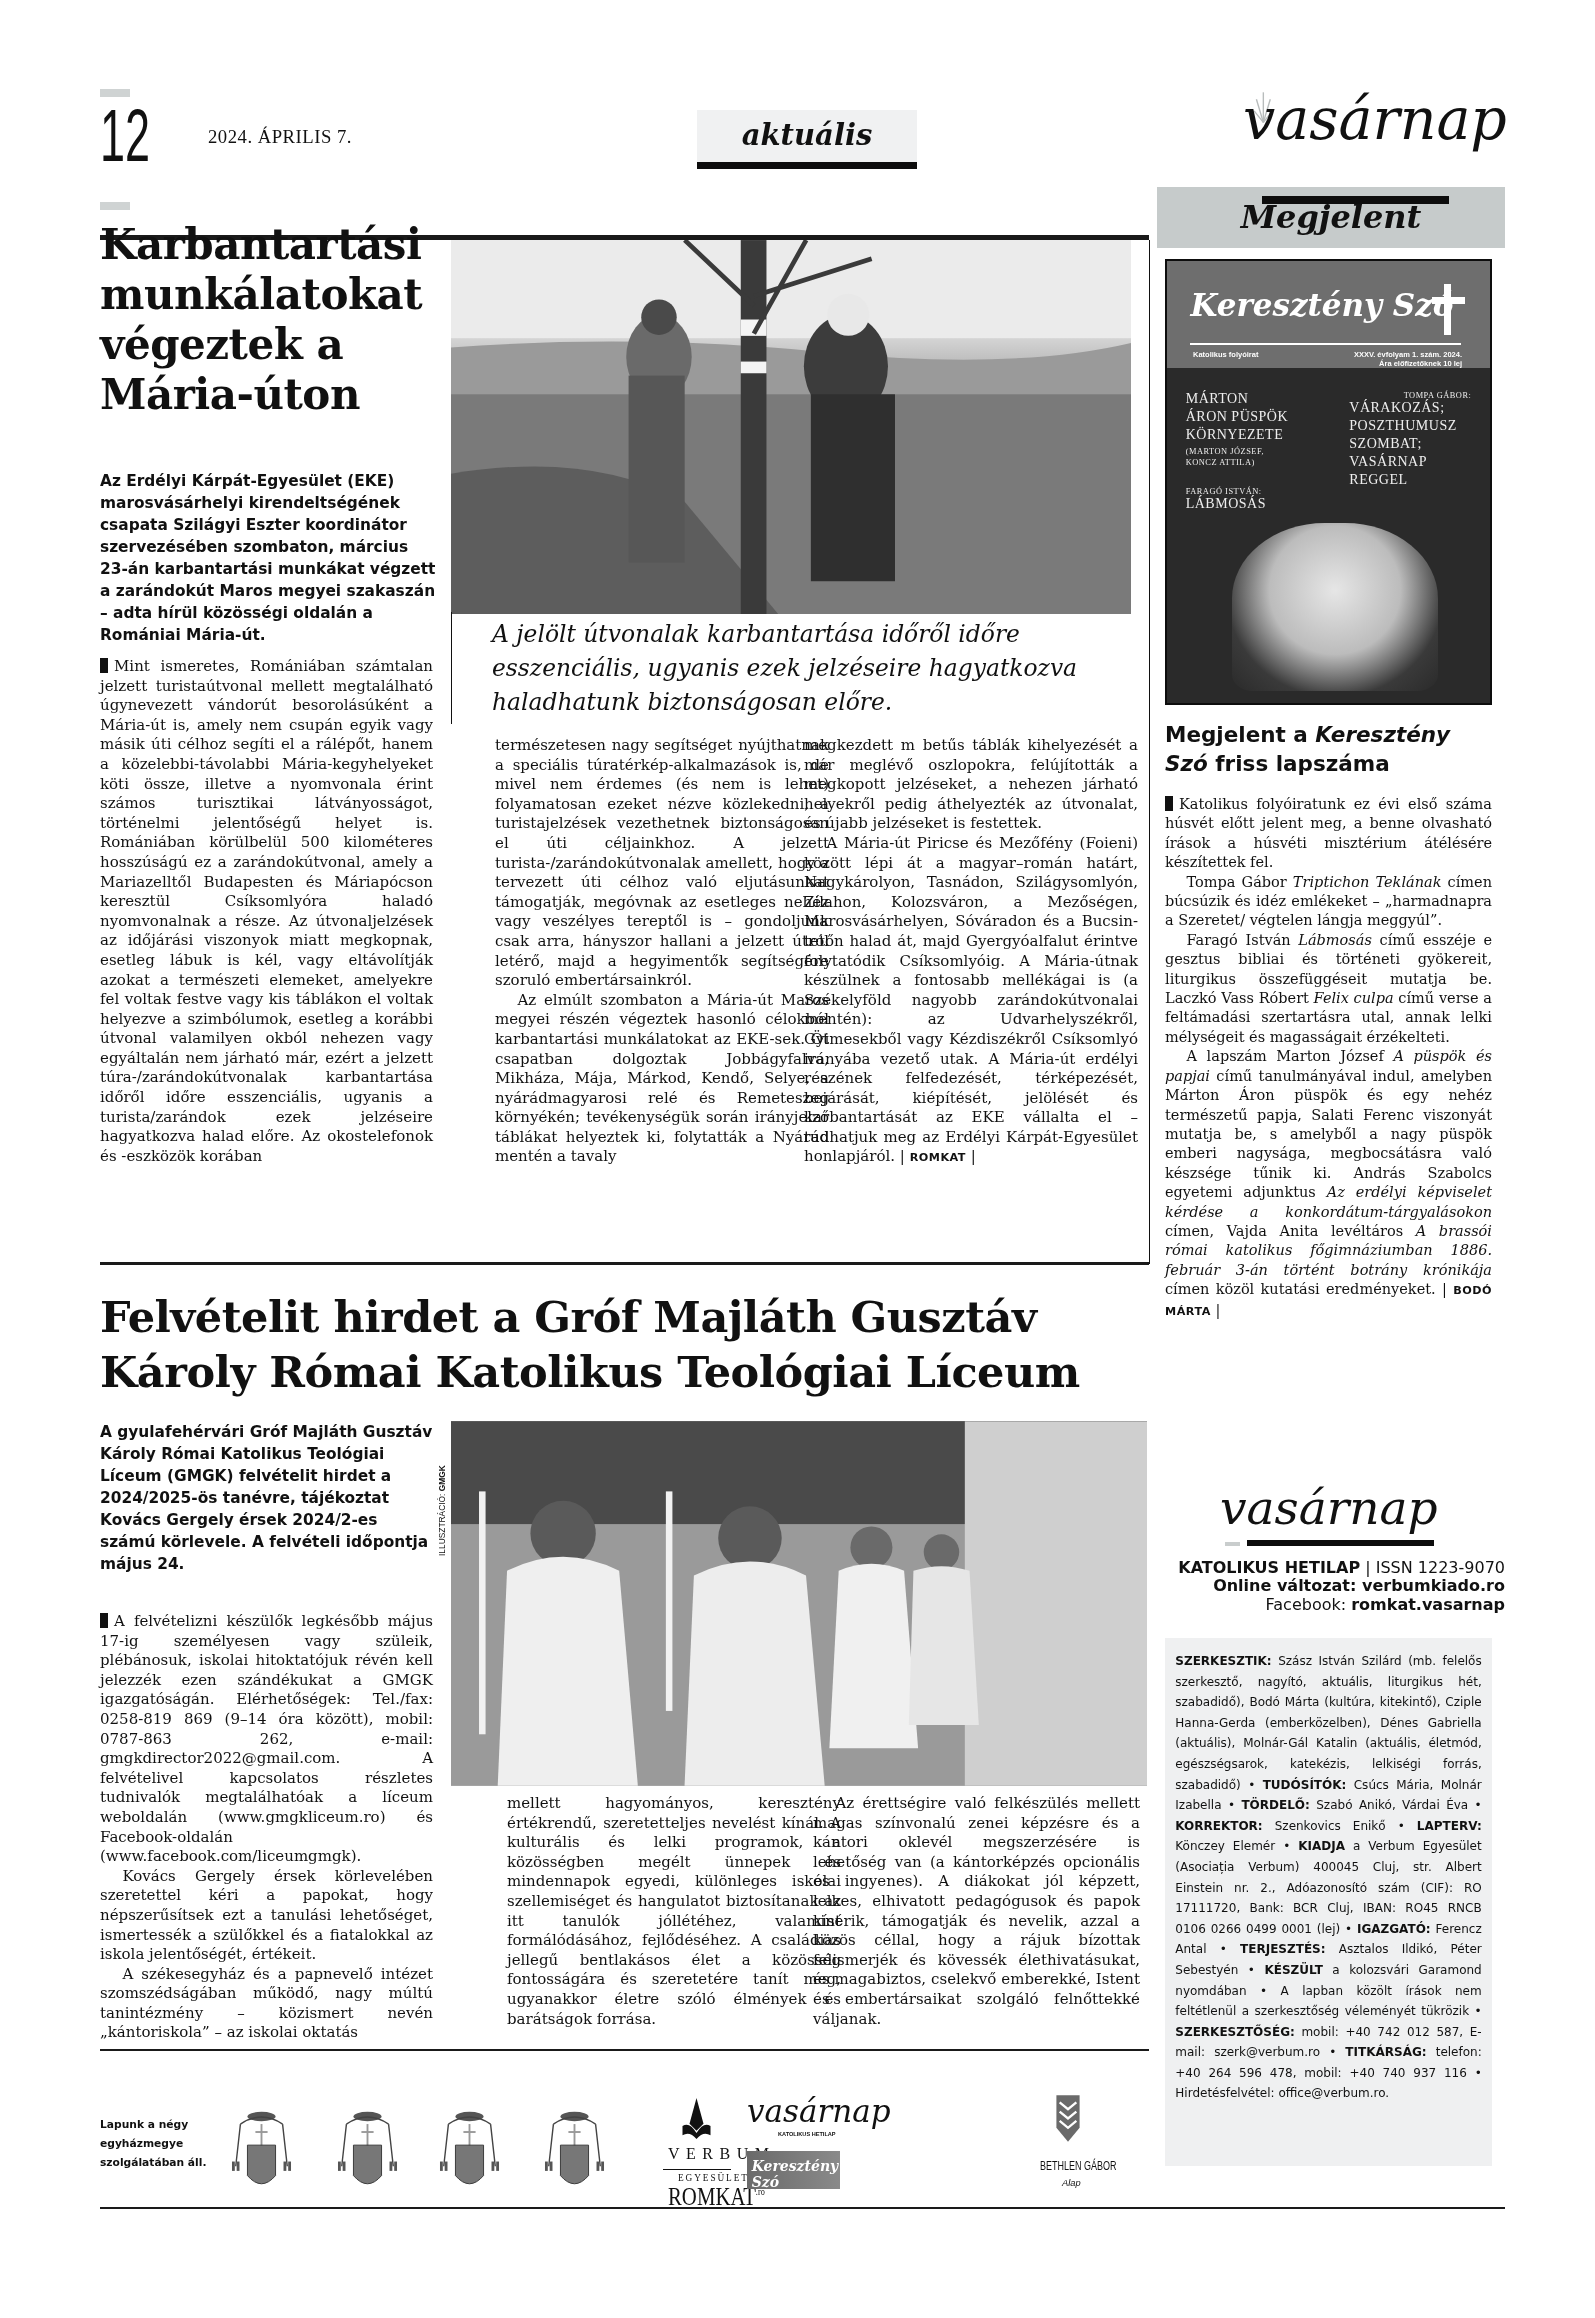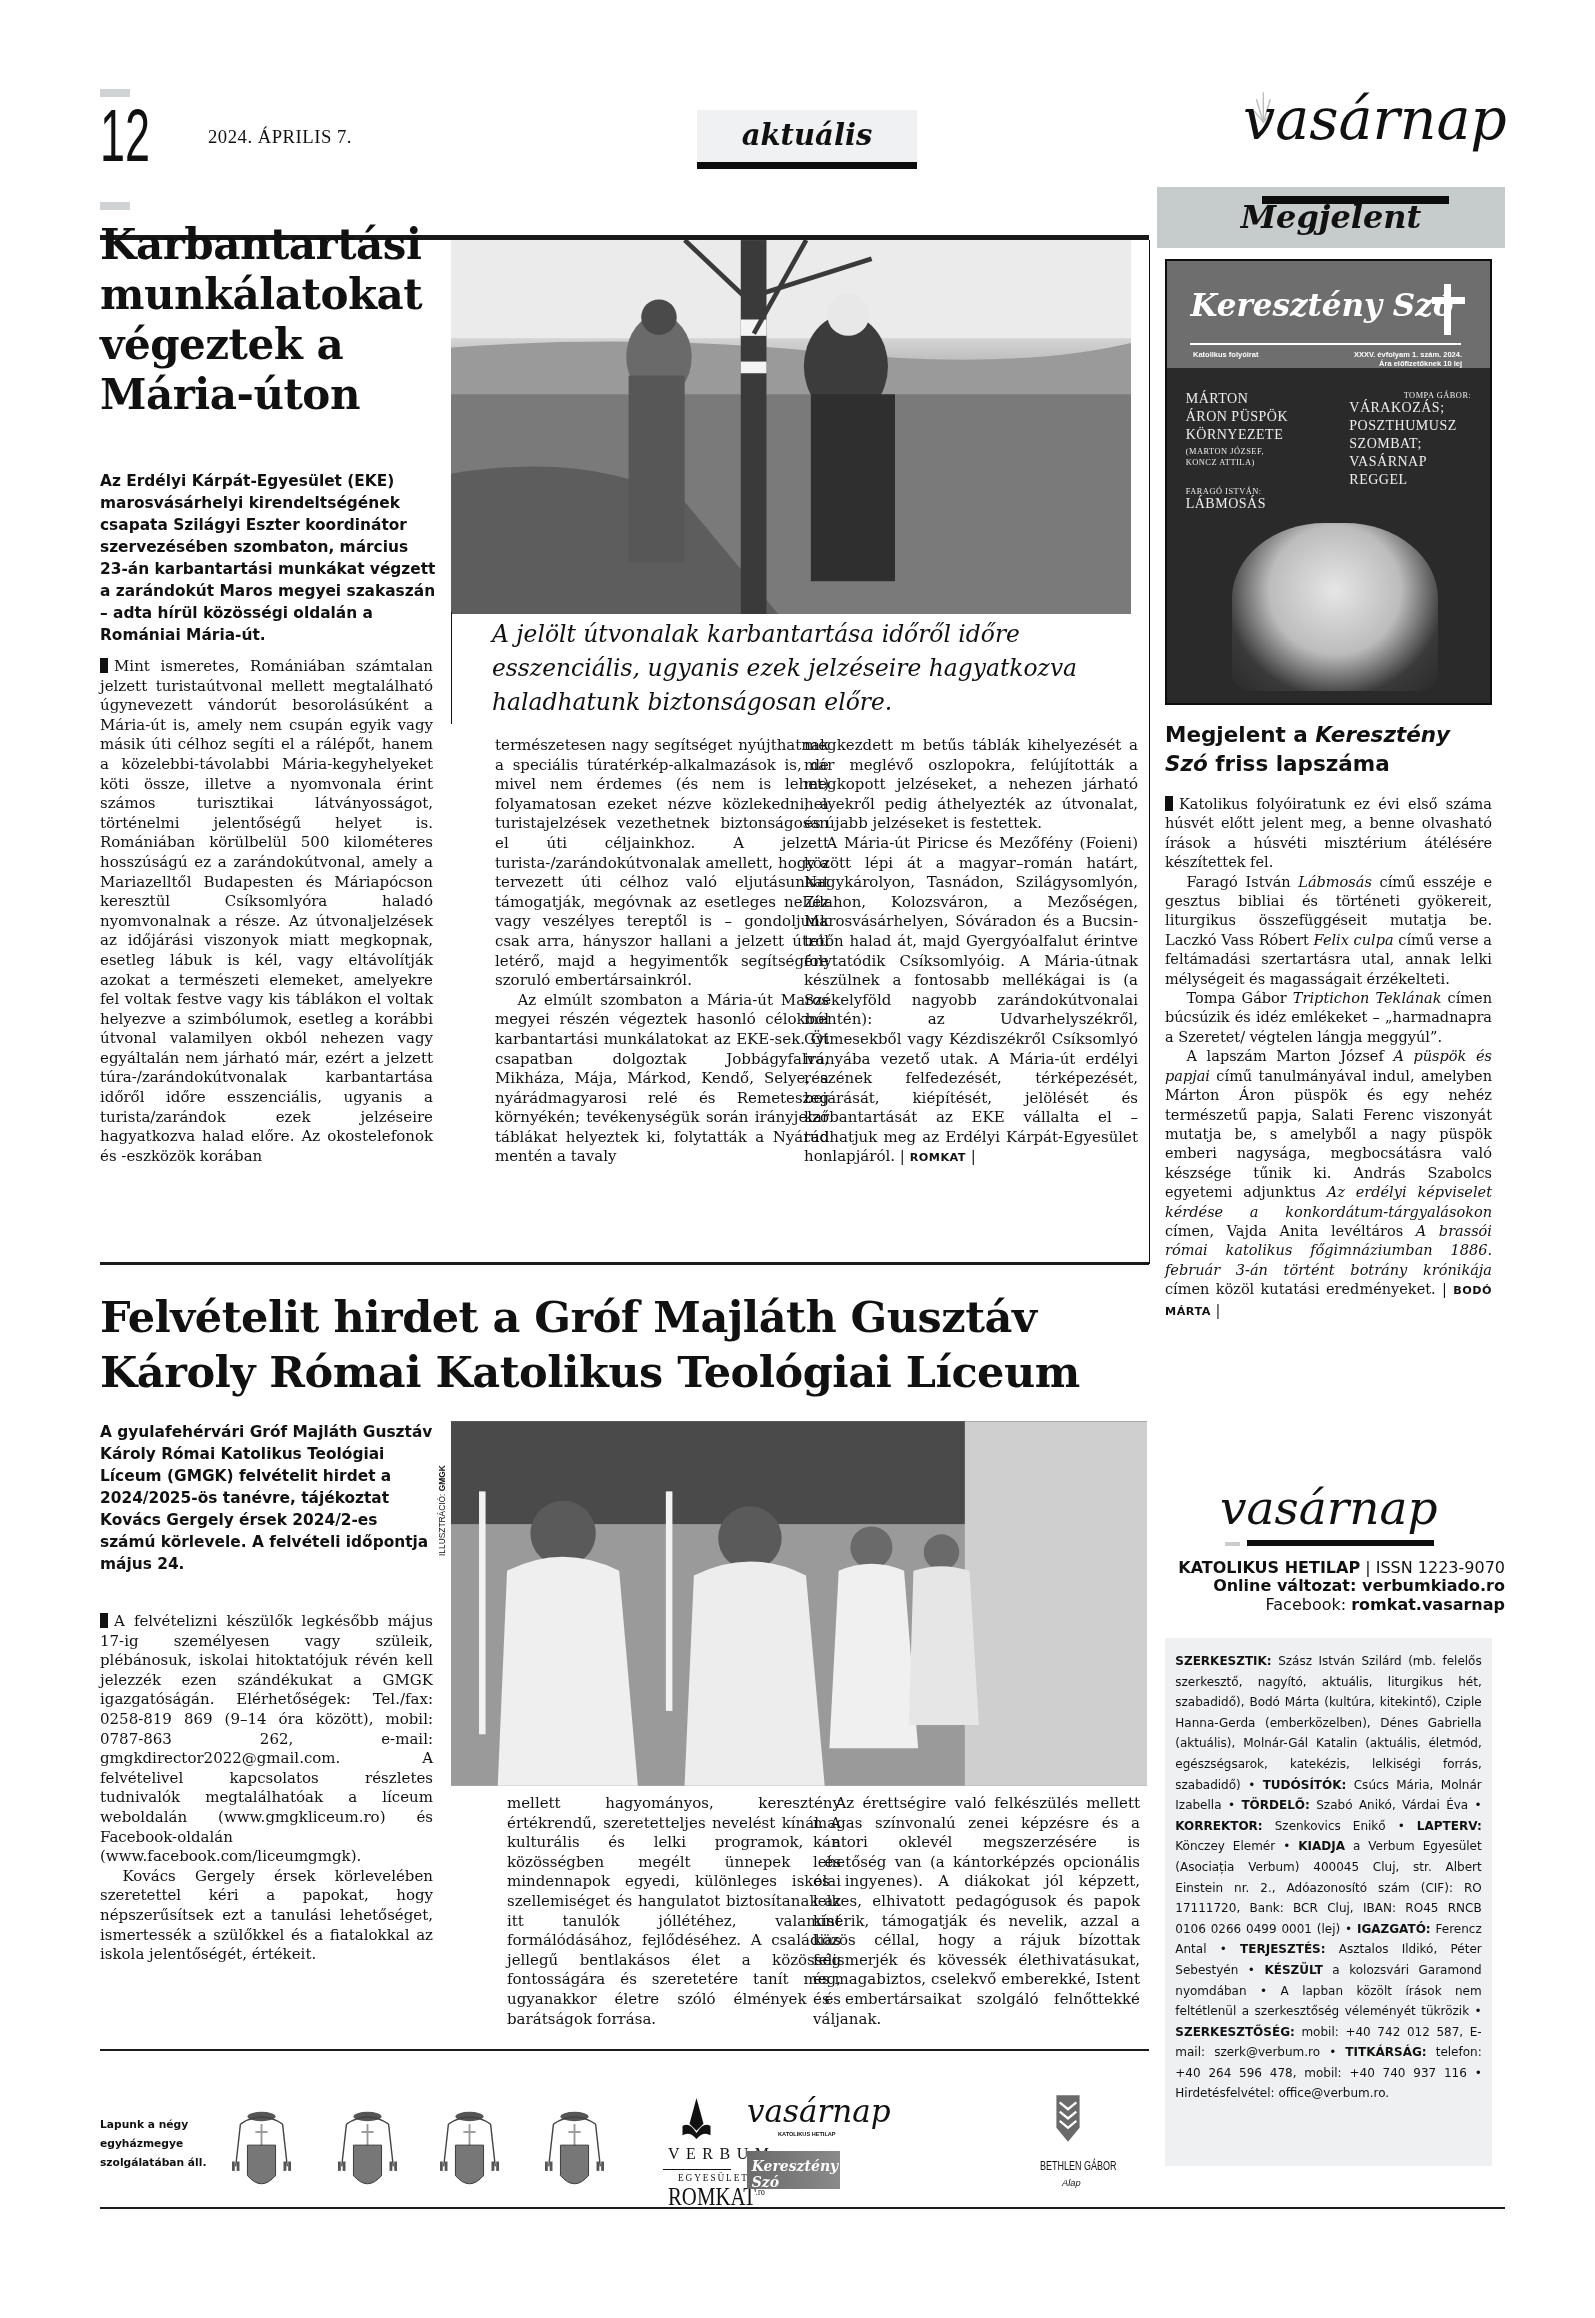--- a/index.html
+++ b/index.html
@@ -146,22 +146,22 @@
   <div class="cover-txt" style="left:18.7px; top:222px; font-size:8.4px;">Faragó István:</div>
   <div class="cover-txt" style="left:18.7px; top:234px;">Lábmosás</div>
   <div class="cover-txt" style="right:18.7px; top:126px; font-size:8.4px; text-align:right;">Tompa Gábor:</div>
   <div class="cover-txt" style="right:18.7px; top:138px; width:122px; text-align:left;">Várakozás; Poszthumusz szombat; Vasárnap reggel</div>
   <div class="pieta"></div>
 </div>
 
 <div class="side-title"><span>Megjelent a </span><i>Keresztény Szó</i><span> friss lapszáma</span></div>
 <div class="side-body">
   <p class="first"><span class="sq"></span><span>Katolikus folyóiratunk ez évi első száma húsvét előtt jelent meg, a benne olvasható írások a húsvéti misztérium átélésére készítettek fel.</span></p>
+  <p><span>Tompa Gábor </span><i>Triptichon Teklának</i><span> címen búcsúzik és idéz emlékeket – „harmadnapra a Szeretet/ végtelen lángja meggyúl”.</span></p>
   <p><span>Faragó István </span><i>Lábmosás</i><span> című esszéje e gesztus bibliai és történeti gyökereit, liturgikus összefüggéseit mutatja be. Laczkó Vass Róbert </span><i>Felix culpa</i><span> című verse a feltámadási szertartásra utal, annak lelki mélységeit és magasságait érzékelteti.</span></p>
-  <p><span>Tompa Gábor </span><i>Triptichon Teklának</i><span> címen búcsúzik és idéz emlékeket – „harmadnapra a Szeretet/ végtelen lángja meggyúl”.</span></p>
   <p><span>A lapszám Marton József </span><i>A püspök és papjai</i><span> című tanulmányával indul, amelyben Márton Áron püspök és egy nehéz természetű papja, Salati Ferenc viszonyát mutatja be, s amelyből a nagy püspök emberi nagysága, megbocsátásra való készsége tűnik ki. András Szabolcs egyetemi adjunktus </span><i>Az erdélyi képviselet kérdése a konkordátum-tárgyalásokon</i><span> címen, Vajda Anita levéltáros </span><i>A brassói római katolikus főgimnáziumban 1886. február 3-án történt botrány krónikája</i><span> címen közöl kutatási eredményeket.</span> | <span class="sig">BODÓ MÁRTA</span> |</p>
 </div>
 
 <div class="logo2">vasárnap</div>
 <div class="logo2-line-grey"></div>
 <div class="logo2-line"></div>
 <div class="impr" style="top:1559px;"><b>KATOLIKUS HETILAP</b><span> | ISSN 1223-9070</span></div>
 <div class="impr" style="top:1577px;"><b>Online változat: </b><b>verbumkiado.ro</b></div>
 <div class="impr" style="top:1596px;"><span>Facebook: </span><b>romkat.vasarnap</b></div>
 
@@ -188,20 +188,21 @@
     <path d="M830 320 Q900 290 970 320 L1000 700 L810 700Z" fill="#f0f0f0"></path>
     <circle cx="1050" cy="280" r="38" fill="#6a6a6a"></circle>
     <path d="M990 320 Q1050 300 1110 320 L1130 650 L980 650Z" fill="#e6e6e6"></path>
   </svg>
 </div>
 <div class="photo-credit"><span>ILLUSZTRÁCIÓ: </span><b>GMGK</b></div>
 
 <div class="body" style="left:100px; top:1612px; width:333px;">
   <p class="first"><span class="sq"></span><span>A felvételizni készülők legkésőbb május 17-ig személyesen vagy szüleik, plébánosuk, iskolai hitoktatójuk révén kell jelezzék ezen szándékukat a GMGK igazgatóságán. Elérhetőségek: Tel./fax: 0258-819 869 (9–14 óra között), mobil: 0787-863 262, e-mail: gmgkdirector2022@gmail.com. A felvételivel kapcsolatos részletes tudnivalók megtalálhatóak a líceum weboldalán (www.gmgkliceum.ro) és Facebook-oldalán (www.facebook.com/liceumgmgk).</span></p>
   <p>Kovács Gergely érsek körlevelében szeretettel kéri a papokat, hogy népszerűsítsek ezt a tanulási lehetőséget, ismertessék a szülőkkel és a fiatalokkal az iskola jelentőségét, értékeit.</p>
+  <p>A székesegyház és a papnevelő intézet szomszédságában működő, nagy múltú tanintézmény – közismert nevén „kántoriskola” – az iskolai oktatás</p>
 </div>
 <div class="body" style="left:467px; top:1794px; width:334px;margin-left:40px;">
   <p class="first">mellett hagyományos, keresztény értékrendű, szeretetteljes nevelést kínál. A kulturális és lelki programok, a közösségben megélt ünnepek és mindennapok egyedi, különleges iskolai szellemiséget és hangulatot biztosítanak az itt tanulók jóllétéhez, valamint formálódásához, fejlődéséhez. A családias jellegű bentlakásos élet a közösség fontosságára és szeretetére tanít meg, ugyanakkor életre szóló élmények és barátságok forrása.</p>
 </div>
 <div class="body" style="left:813px; top:1794px; width:327px;">
   <p>Az érettségire való felkészülés mellett magas színvonalú zenei képzésre és a kántori oklevél megszerzésére is lehetőség van (a kántorképzés opcionális és ingyenes). A diákokat jól képzett, lelkes, elhivatott pedagógusok és papok kísérik, támogatják és nevelik, azzal a közös céllal, hogy a rájuk bízottak felismerjék és kövessék élethivatásukat, és magabiztos, cselekvő emberekké, Istent és embertársaikat szolgáló felnőttekké váljanak.</p>
 </div>
 
 <div class="rule-bottom"></div>
 

